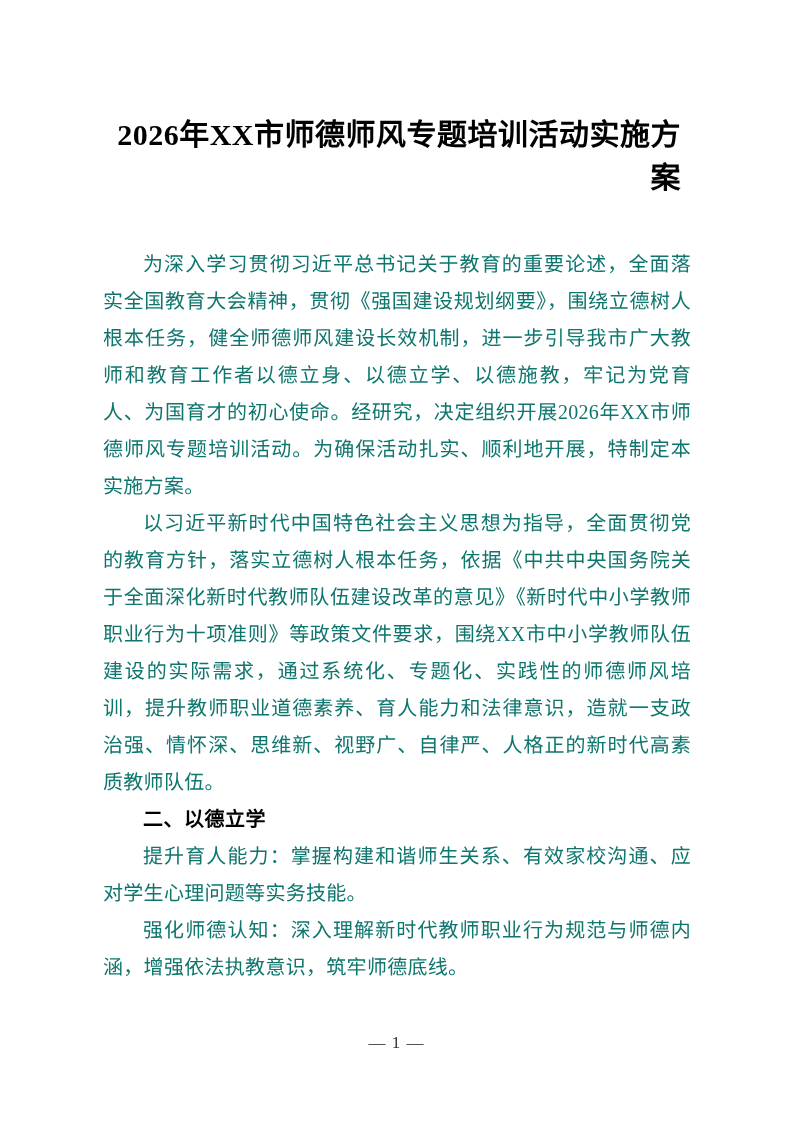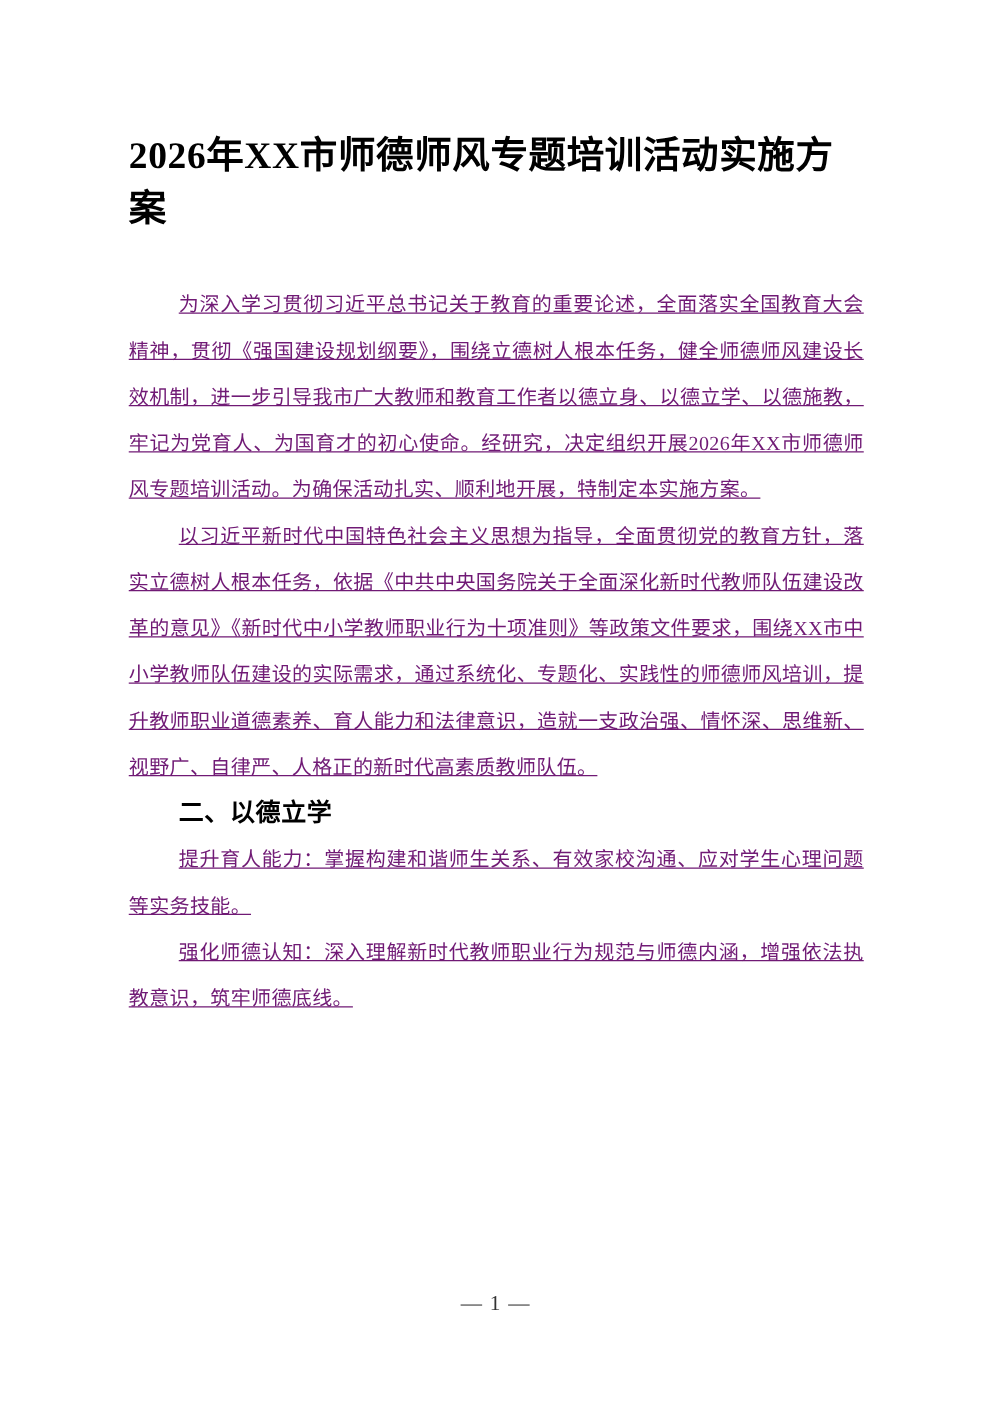--- a/index.html
+++ b/index.html
@@ -25,52 +25,51 @@
     top: 0;
     width: 588px;
   }
 
   
   .doc-title {
     font-family: "Liberation Serif", "DejaVu Serif", serif;
     font-weight: bold;
     font-size: 30px;
     line-height: 43px;
-    text-align: left;
+    text-align: right;
     color: #000000;
-    margin: 0;
+    margin: 10px;
     padding-top: 103px;
     letter-spacing: 0.5px;
     white-space: normal;
   }
 
   
   .section-heading {
     font-family: "Liberation Sans", "DejaVu Sans", sans-serif;
     font-weight: bold;
     font-size: 20px;
     line-height: 37px;
     color: #000000;
     text-indent: 40px;
     margin: 0;
     letter-spacing: 0.5px;
   }
 
   
   .body-para {
     font-family: "Liberation Serif", "DejaVu Serif", serif;
-    font-size: 16px;
+    font-size: 20px;
     line-height: 37px;
-    color: #701a75;
+    color: #0f766e;
     text-align: justify;
     text-justify: inter-ideograph;
     text-indent: 40px;
     margin: 0;
     letter-spacing: 0.3px;
-    text-decoration: underline;
   }
 
   
   .intro-gap {
     height: 37px;
   }
 
   
   .page-footer {
     position: absolute;

